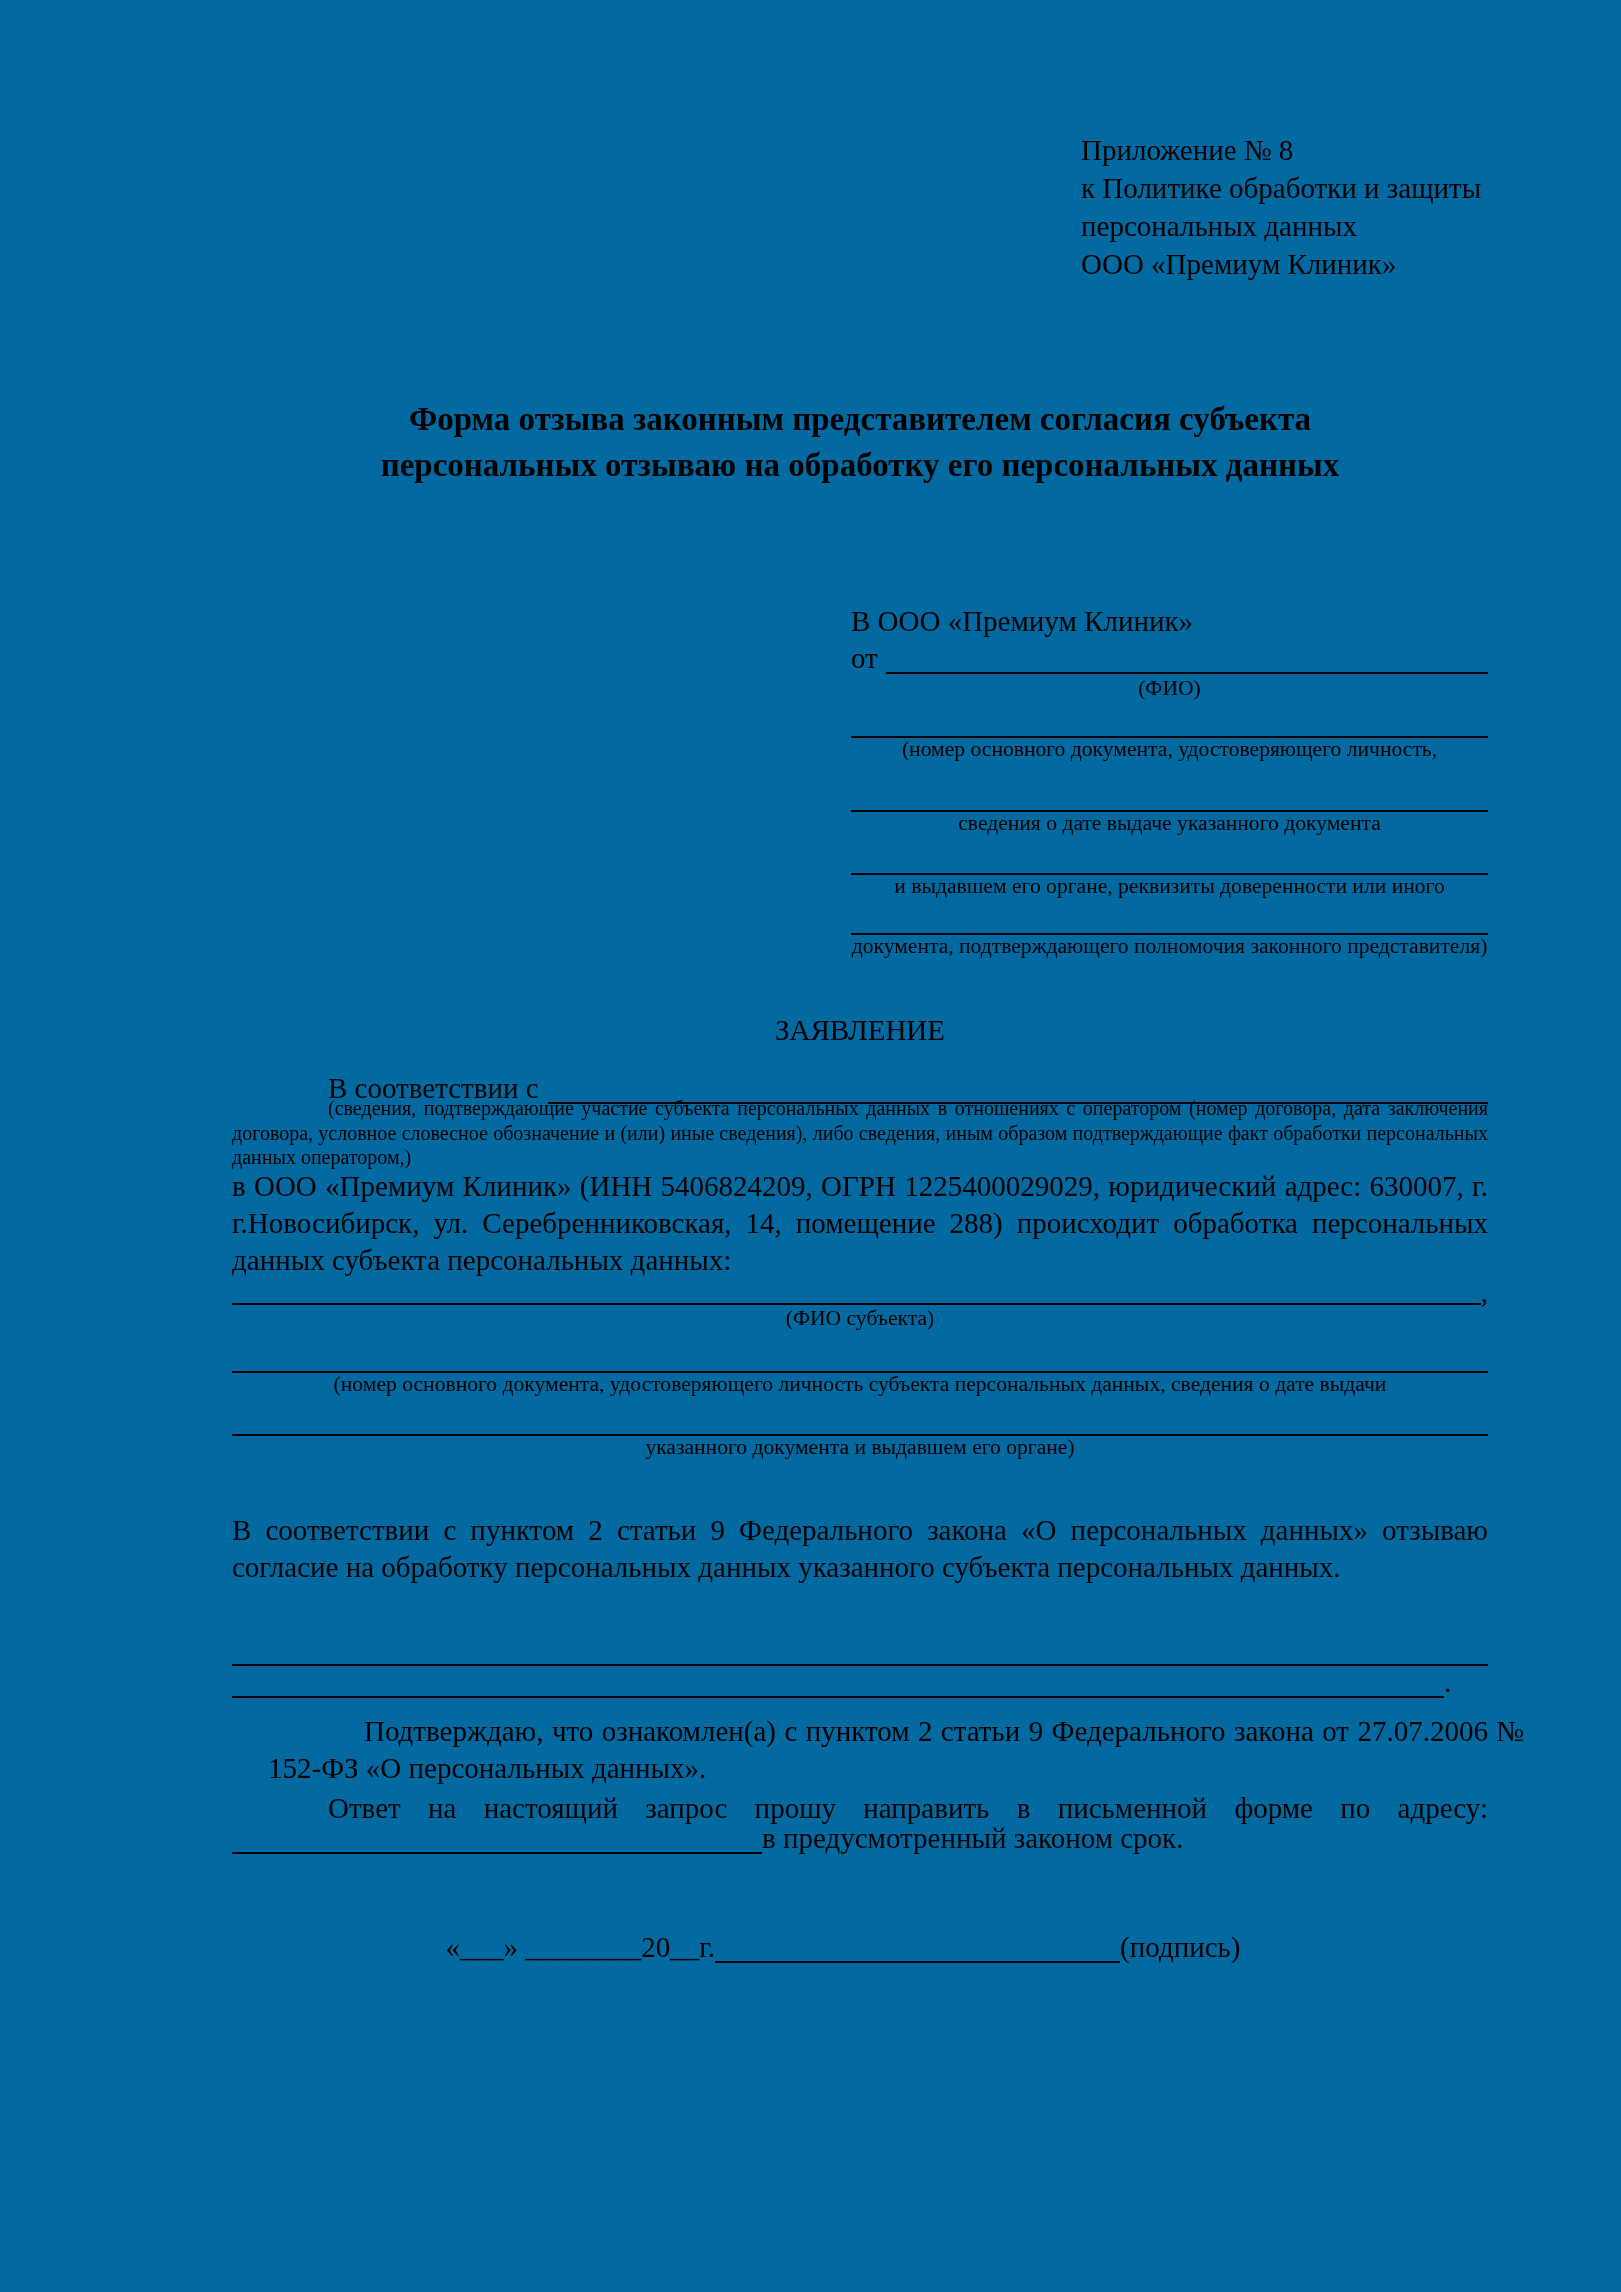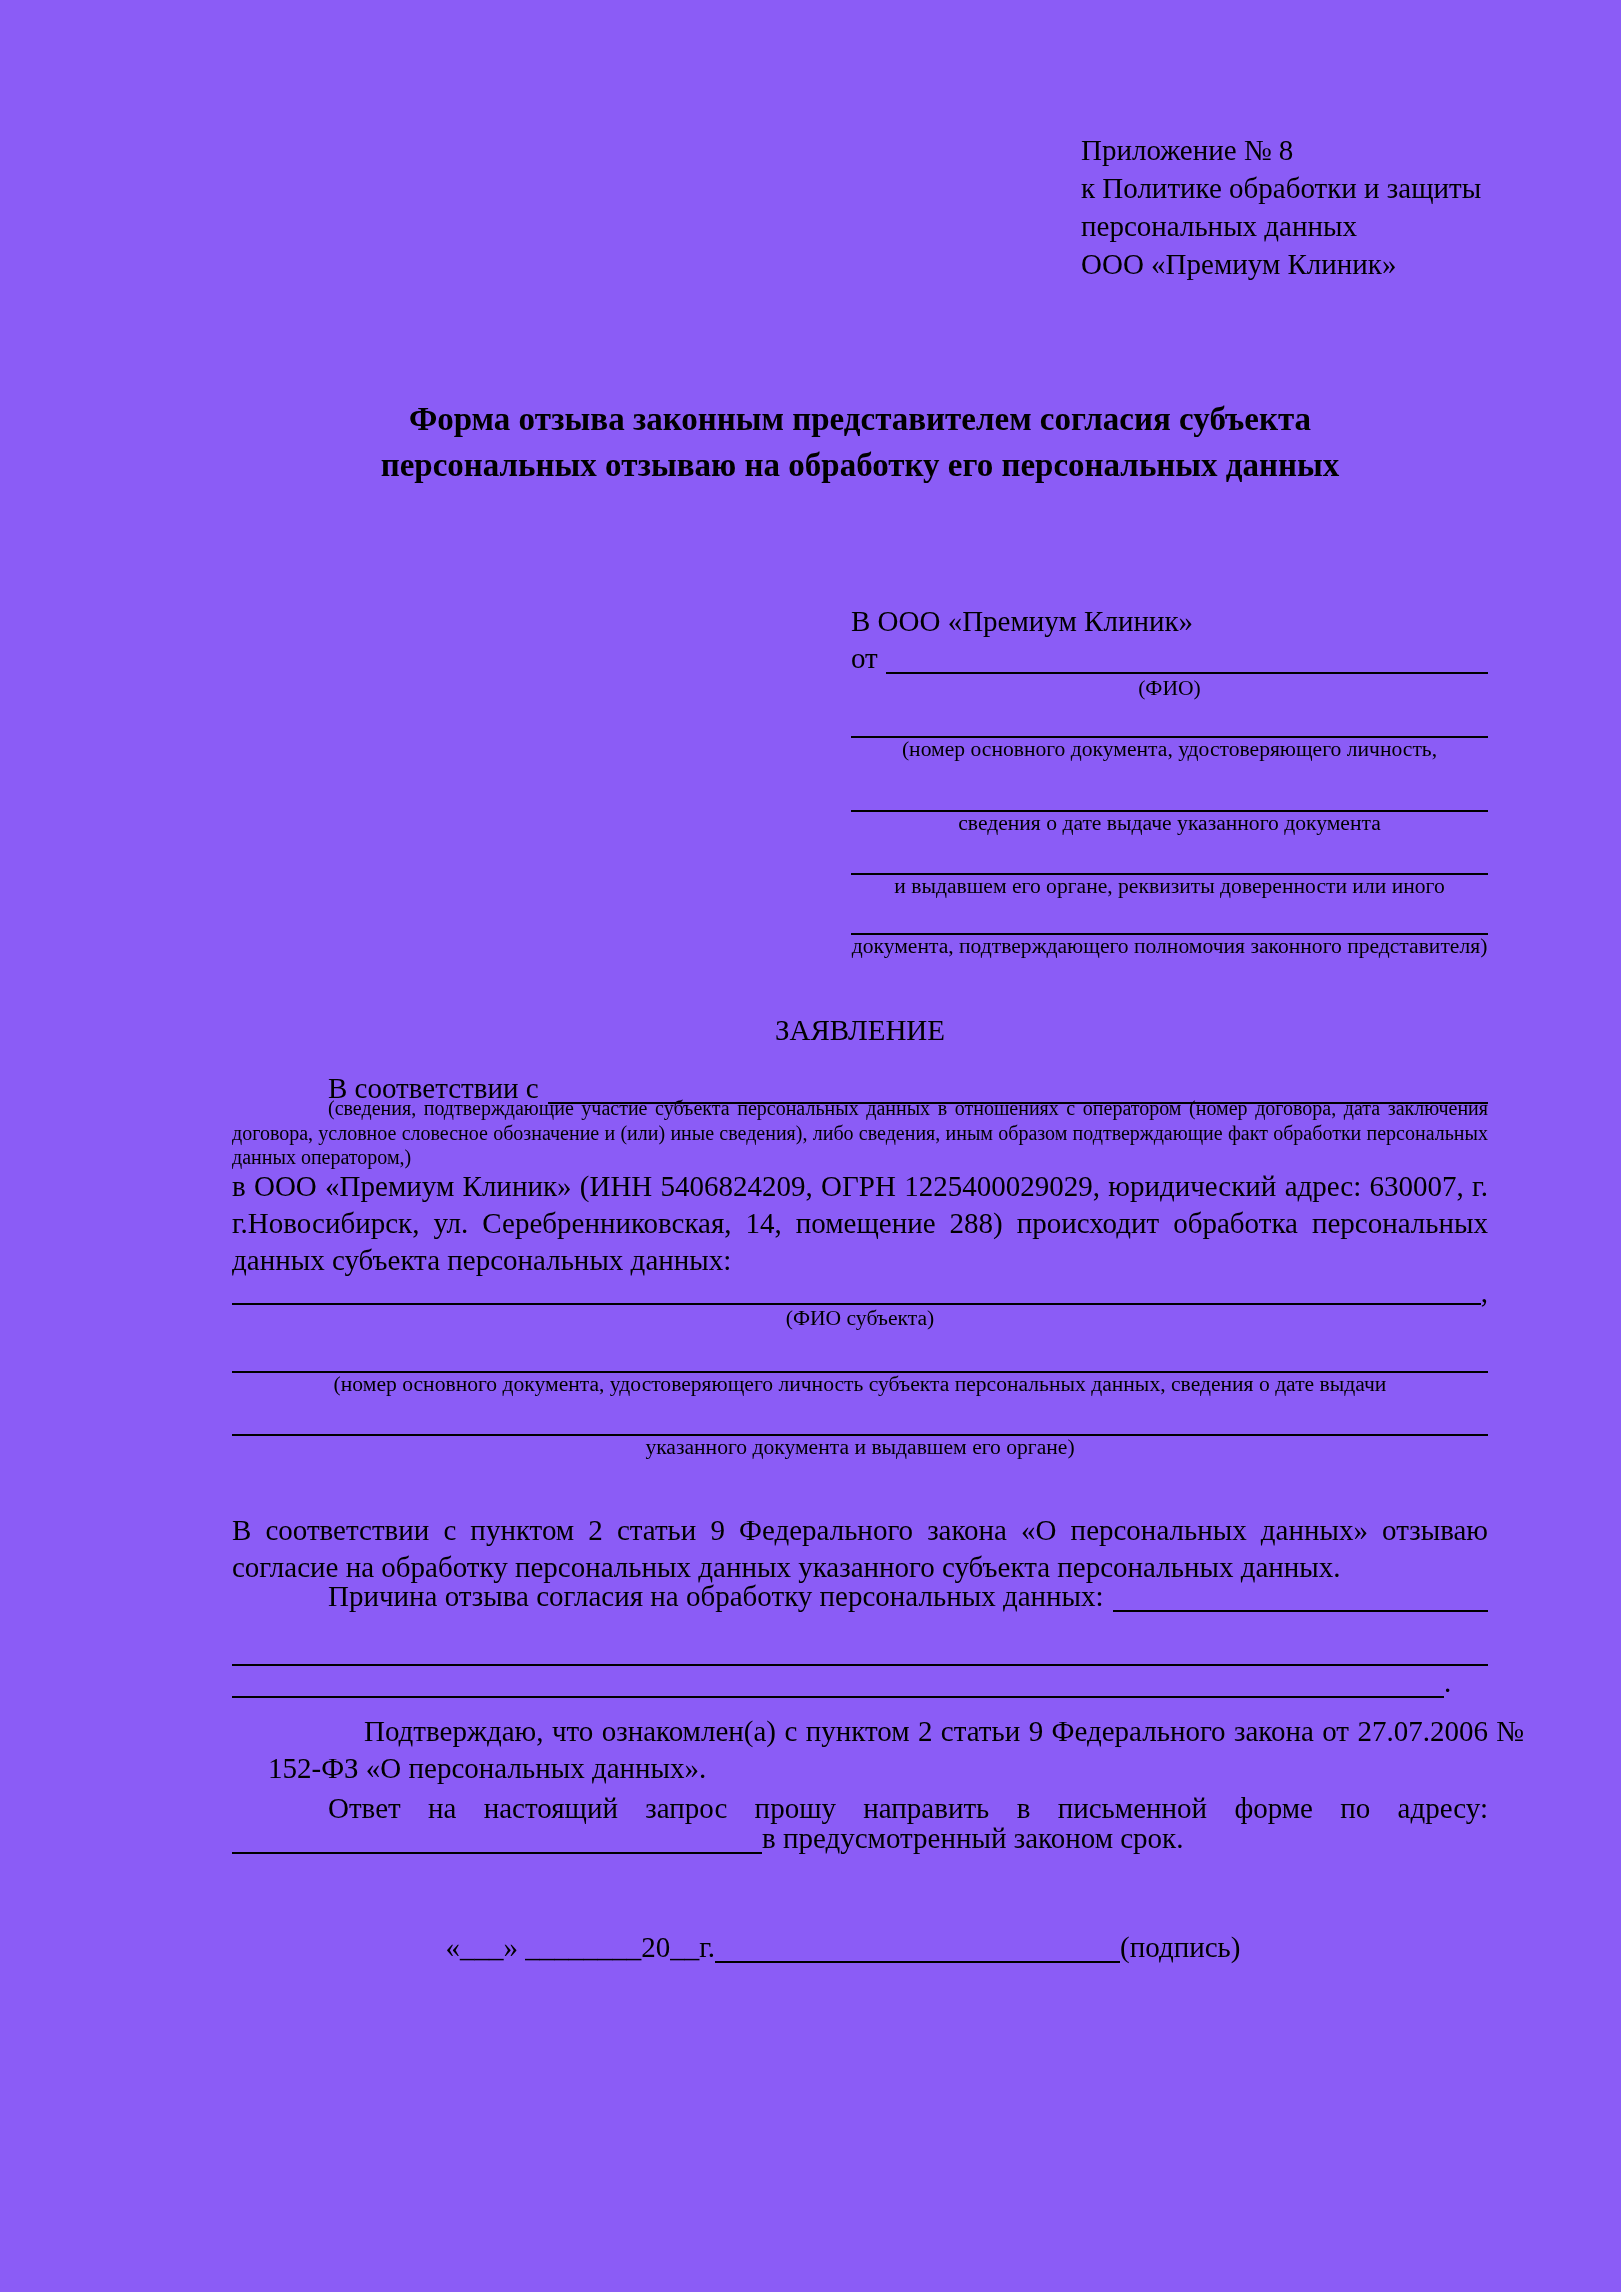--- a/index.html
+++ b/index.html
@@ -1,20 +1,20 @@
 <!DOCTYPE html>
 <html><head>
 <meta charset="utf-8">
 <style>
   html,body { margin:0; padding:0; background:#777; }
   .page {
     position:relative;
     width:1621px; height:2293px;
     margin:0 auto;
-    background:#8b5cf6;
+    background:#0369a1;
     color:#000;
     font-family:"Liberation Serif","DejaVu Serif",serif;
     font-size:29px;
     line-height:37px;
     overflow:hidden;
   }
   .abs { position:absolute; }
 
   
   .header-block { left:1081px; top:131px; width:421px; line-height:38px; }
@@ -127,24 +127,20 @@
 
     <div class="ul subj-field-2"></div>
     <div class="small cap-c">(номер основного документа, удостоверяющего личность субъекта персональных данных, сведения о дате выдачи</div>
 
     <div class="ul subj-field-3"></div>
     <div class="small cap-c">указанного документа и выдавшем его органе)</div>
   </div>
 
   <div class="abs para withdraw-para">В соответствии с пунктом 2 статьи 9 Федерального закона «О персональных данных» отзываю согласие на обработку персональных данных указанного субъекта персональных данных.</div>
 
-  <div class="abs reason-row flex-row">
-    <span class="label">Причина отзыва согласия на обработку персональных данных:</span>
-    <span class="fill"></span>
-  </div>
 
   <div class="abs blank-1"></div>
   <div class="abs blank-2 flex-row">
     <span class="seg"></span>
     <span>.</span>
   </div>
 
   <div class="abs para confirm-para">Подтверждаю, что ознакомлен(а) с пунктом 2 статьи 9 Федерального закона от 27.07.2006 № 152-ФЗ «О персональных данных».</div>
 
   <div class="abs para reply-para">Ответ на настоящий запрос прошу направить в письменной форме по адресу:</div>

